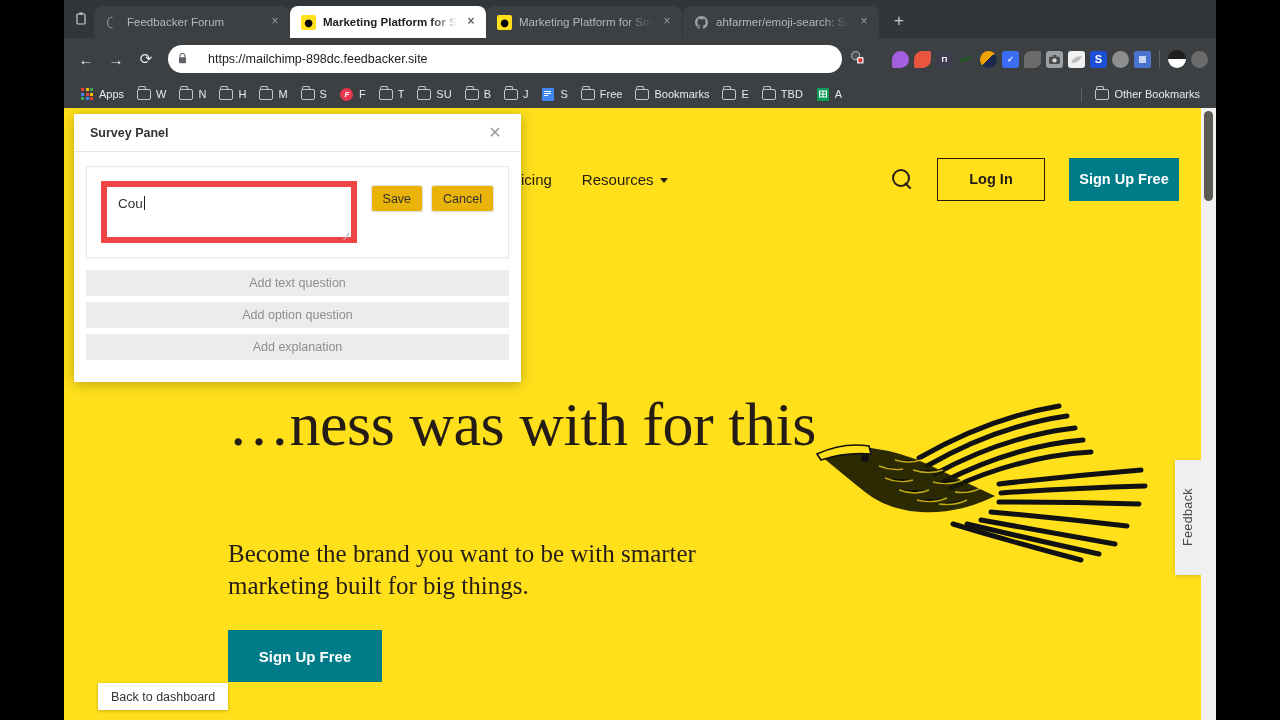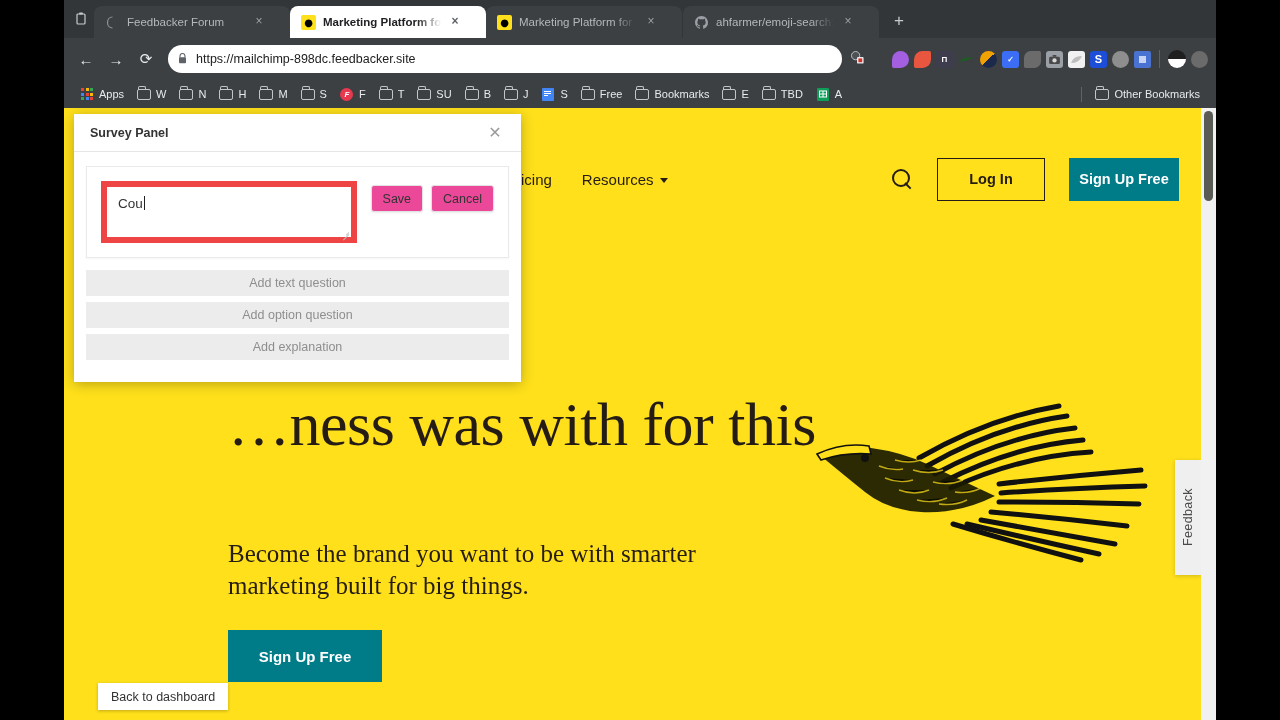--- a/index.html
+++ b/index.html
@@ -10,21 +10,21 @@
   #stage { position:relative; width:1280px; height:720px; background:#000; }
   #browser { position:absolute; left:64px; top:0; width:1152px; height:720px;
              background:#fff; overflow:hidden; }
 
   
   .tabstrip { position:relative; height:38px; background:#323639; display:flex;
               align-items:flex-end; padding-left:4px; }
   .tabstrip-icon { width:26px; height:38px; display:flex; align-items:center;
                    justify-content:center; color:#c8cbcd; }
   .tab { position:relative; height:32px; width:196px; display:flex; align-items:center;
-         gap:7px; padding:0 24px 0 11px; border-radius:8px 8px 0 0;
+         gap:7px; padding:0 8px 0 11px; border-radius:8px 8px 0 0;
          font-size:11.5px; color:#b5b8ba;margin-top:44px; }
   .tab.inactive { background:#3c4043; }
   .tab.inactive + .tab.inactive { margin-left:1px; }
   .tab.active { background:#fff; color:#202124; font-weight:bold; }
   .tab .fav { width:15px; height:15px; flex:0 0 15px; display:flex;
               align-items:center; justify-content:center; border-radius:2px; }
   .tab .fav.mc { background:#ffe01b; color:#000; font-size:10px; font-weight:bold;
                  font-family:"DejaVu Sans", sans-serif; }
   .tab .fav.gh { background:transparent; }
   .tab .ttl { flex:1 1 auto; white-space:nowrap; overflow:hidden;
@@ -35,21 +35,21 @@
   .newtab { width:28px; height:28px; margin:0 0 3px 6px; color:#c8cbcd;
             font-size:17px; display:flex; align-items:center; justify-content:center; }
 
   
   .toolbar { height:42px; background:#3c4043; display:flex; align-items:center;
              padding:0 8px; gap:2px; }
   .navbtn { width:28px; height:28px; display:flex; align-items:center;
             justify-content:center; color:#e8eaed; font-size:15px; border-radius:50%; }
   .omnibox { flex:1 1 auto; height:28px; background:#fff; border-radius:14px;
              display:flex; align-items:center; padding:0 10px; margin:0 6px;
-             gap:9px; min-width:0; }
+             gap:21px; min-width:0; }
   .omnibox .lock { font-size:10px; color:#5f6368; }
   .omni-url { font-size:12.5px; color:#202124; white-space:nowrap; overflow:hidden; }
   .omni-right { display:flex; align-items:center; gap:8px; }
   .omni-right .oi { font-size:12px; color:#5f6368; }
   .ext { display:flex; align-items:center; gap:5px; padding-left:4px; }
   .ei { width:17px; height:17px; border-radius:3px; display:flex;
         align-items:center; justify-content:center; font-size:8px;
         color:#fff; font-weight:bold; }
   .sep { width:1px; height:18px; background:#5f6368; margin:0 3px; }
   .avatar { width:18px; height:18px; border-radius:50%;
@@ -149,21 +149,21 @@
           font-family:"Liberation Sans", sans-serif; }
   .caretbar { display:inline-block; width:1px; height:14px; background:#222;
               vertical-align:-2px; margin-left:1px; }
   .q-resize { position:absolute; right:2px; bottom:1px; width:8px; height:8px; }
   .q-resize:before, .q-resize:after { content:""; position:absolute; background:#bdbdbd;
           height:1px; right:0; transform-origin:right center; }
   .q-resize:before { width:8px; bottom:1px; transform:rotate(-45deg); }
   .q-resize:after  { width:4px; bottom:1px; right:0; transform:rotate(-45deg);
                      top:4px; height:1px; }
   .q-btns { display:flex; gap:8px; align-items:flex-start; padding-top:4px; }
-  .mini-btn { min-width:52px; height:27px; padding:0 11px; background:#ec4899;
+  .mini-btn { min-width:52px; height:27px; padding:0 11px; background:#eab308;
               border:1px solid #e2e2e2; border-radius:3px; font-size:12.5px;
               color:#333; display:flex; align-items:center; justify-content:center;
               box-shadow:0 1px 2px rgba(0,0,0,.08); }
   .add-list { padding:12px; display:flex; flex-direction:column; gap:6px; }
   .add-btn { height:26px; background:#ececec; color:#8e8e8e; font-size:12.5px;
              display:flex; align-items:center; justify-content:center; }
 </style>
 </head>
 <body>
 

